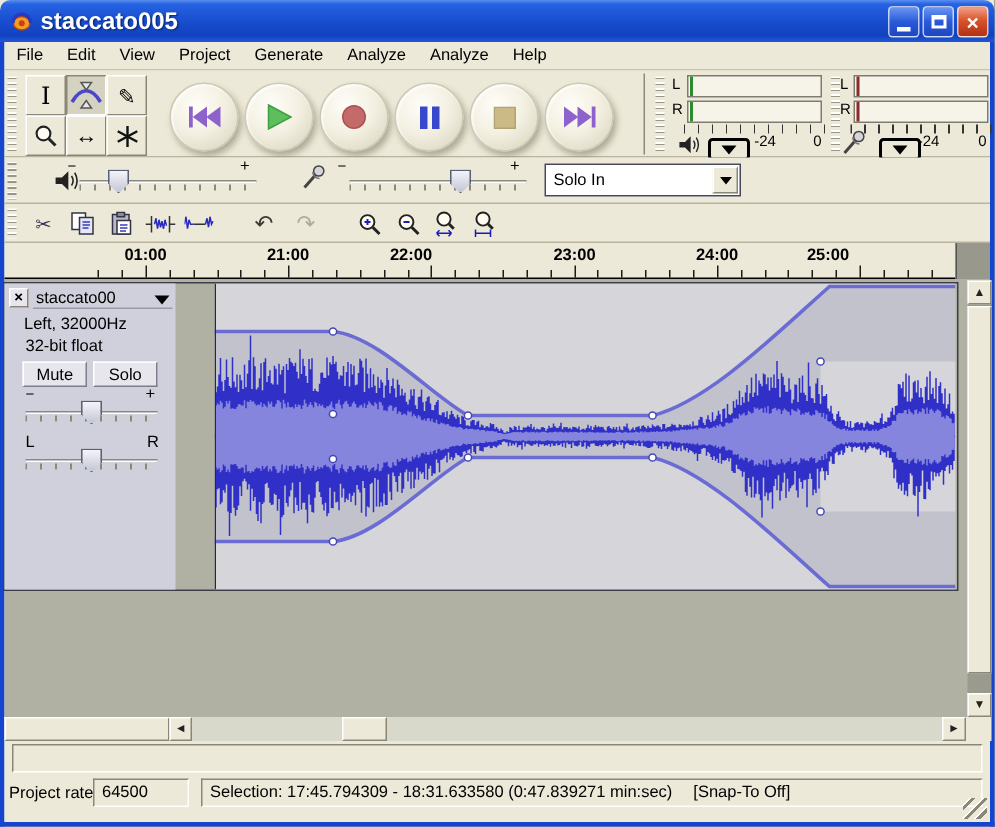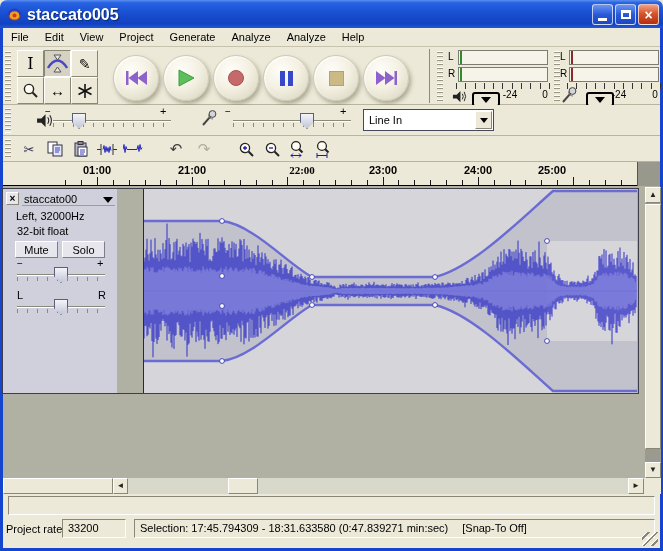--- a/index.html
+++ b/index.html
@@ -243,21 +243,21 @@
         </svg>
       </span>
     <span class="abs" style="left:222px;top:1px;font-size:10px">−</span>
     <div class="abs slidertrack" style="left:230px;top:9px;width:118px">
       <div class="groove"></div>
       <div class="sliderticks"></div>
       <div class="thumb" style="left:67px;top:-1px"></div>
     </div>
     <span class="abs" style="left:337px;top:0;font-size:11px">+</span>
     <div class="abs" style="left:360px;top:4px;width:131px;height:22px;background:#fff;border:1px solid #47475a">
-      <span class="abs" style="left:5px;top:4px">Line In</span>
+      <span class="abs" style="left:5px;top:4px">Solo In</span>
       <div class="abs raised" style="right:1px;top:1px;width:17px;height:18px;display:flex;align-items:center;justify-content:center">
           <div style="width:0;height:0;border-left:4px solid transparent;border-right:4px solid transparent;border-top:5px solid #000"></div>
         </div>
     </div>
   </div>
 
   <div class="abs toolrow" style="left:3px;top:136px;width:657px;height:26px">
     <div class="abs grip" style="left:2px;top:3px;height:20px"></div>
     <div class="abs flatbtn" style="left:13px;top:2px">
         <span style="font-size:13px;color:#333355">✂</span>
@@ -327,21 +327,21 @@
           <circle cx="7" cy="6" r="4.4" fill="#fffdf2" stroke="#222" stroke-width="1.3"></circle>
           <line x1="10.2" y1="9.2" x2="13.5" y2="12.5" stroke="#222" stroke-width="2"></line>
           <path d="M2,13 v5 M12,13 v5 M2,15.5 h10" stroke="#1a1ab8"></path>
         </svg>
       </div>
   </div>
 
   <div class="abs" id="ruler">
       <span class="rlabel" style="left: 72px;">01:00</span>
       <span class="rlabel" style="left: 167px;">21:00</span>
-      <span class="rlabel" style="left: 277px; font-family: Liberation Serif, serif;">22:00</span>
+      <span class="rlabel" style="left: 249px;">22:00</span>
       <span class="rlabel" style="left: 358px;">23:00</span>
       <span class="rlabel" style="left: 453px;">24:00</span>
       <span class="rlabel" style="left: 527px;">25:00</span>
       <div class="rtick" style="left: 62px; top: 18px; height: 5px;"></div>
       <div class="rtick" style="left: 78px; top: 18px; height: 5px;"></div>
       <div class="rtick" style="left: 94px; top: 15px; height: 8px;"></div>
       <div class="rtick" style="left: 110px; top: 18px; height: 5px;"></div>
       <div class="rtick" style="left: 126px; top: 18px; height: 5px;"></div>
       <div class="rtick" style="left: 142px; top: 18px; height: 5px;"></div>
       <div class="rtick" style="left: 157px; top: 18px; height: 5px;"></div>
@@ -455,21 +455,21 @@
   <div class="abs raised" style="left:228px;top:478px;width:30px;height:16px"></div>
   <div class="abs sbbtn" style="left:628px;top:478px;width:16px;height:16px">
       <span class="arrow">►</span>
     </div>
   <div class="abs" style="left:645px;top:478px;width:16px;height:16px;background:#ece9d8"></div>
 
   <div class="abs" id="statusbar">
     <div class="abs sunken" style="left:5px;top:2px;width:647px;height:19px"></div>
     <span class="abs" style="left:3px;top:29px">Project rate:</span>
     <div class="abs sunken" style="left:59px;top:25px;width:64px;height:19px">
-        <div class="stext">33200</div>
+        <div class="stext">64500</div>
       </div>
     <div class="abs sunken" style="left:131px;top:25px;width:521px;height:19px">
       <div class="stext"><span>Selection: 17:45.794309 - 18:31.633580 (0:47.839271 min:sec)</span><span style="margin-left:14px">[Snap-To Off]</span></div>
     </div>
     <div class="abs" id="resizegrip" style="left:639px;top:38px;width:16px;height:14px"></div>
   </div>
 
 </div>
 
 </body></html>

